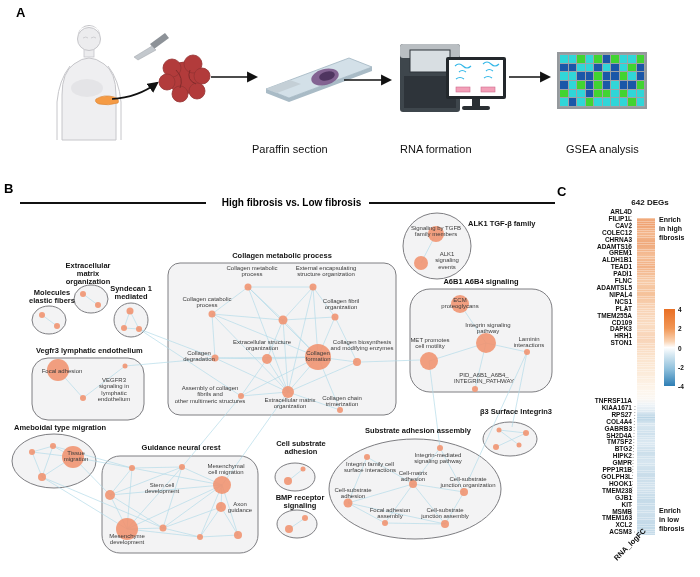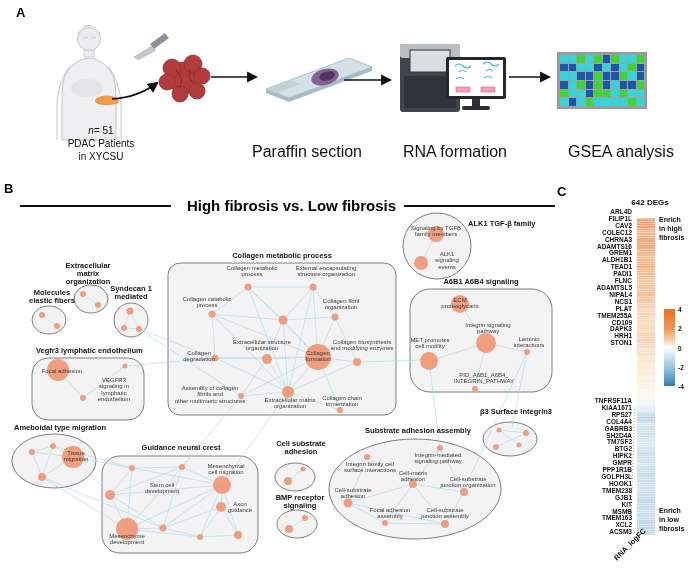--- a/index.html
+++ b/index.html
@@ -1,28 +1,28 @@
 <!DOCTYPE html>
 <html><head>
 <meta charset="utf-8">
 <style>
   html,body{margin:0;padding:0;background:#fff;}
   .canvas{position:relative;width:700px;height:577px;background:#fff;
           font-family:"Liberation Sans",sans-serif;overflow:hidden;}
   .panel-letter{position:absolute;font-weight:bold;font-size:13px;color:#000;}
   #letter-a{left:16px;top:5px;} #letter-b{left:4px;top:181px;} #letter-c{left:557px;top:184px;}
   #net{position:absolute;left:0;top:0;z-index:1;}
-  .caption{position:absolute;width:110px;text-align:center;font-size:16px;color:#111;z-index:2;}
+  .caption{position:absolute;width:110px;text-align:left;font-size:11px;color:#111;z-index:2;}
   #caption-paraffin{left:252px;top:143px;} #caption-rna{left:400px;top:143px;} #caption-gsea{left:566px;top:143px;}
   .patient-text{position:absolute;left:49px;top:124px;width:104px;text-align:center;
                 font-size:10px;line-height:13px;color:#111;z-index:2;}
   .patient-text .it{font-style:italic;}
   .b-title-row{position:absolute;left:20px;top:197px;width:535px;display:flex;align-items:center;gap:8px;z-index:2;}
   .b-line{flex:1;height:2px;background:#111;}
-  .b-title{font-weight:bold;font-size:15px;white-space:nowrap;color:#000;margin-left:8px;}
+  .b-title{font-weight:bold;font-size:10px;white-space:nowrap;color:#000;margin-left:8px;}
   .gsea-grid{position:absolute;left:557px;top:52px;width:90px;height:57px;background:#9EA2A6;
              border:2px solid #95999D;display:grid;grid-template-columns:repeat(10,1fr);
              grid-auto-rows:1fr;gap:1px;box-sizing:border-box;padding:1px;z-index:2;}
   .gsea-cell{width:100%;height:100%;}
   .deg-title{position:absolute;left:618px;top:198px;width:64px;text-align:center;
              font-size:8px;font-weight:bold;color:#111;z-index:2;}
   .genes{position:absolute;left:555px;width:77px;text-align:right;font-size:6.5px;font-weight:bold;
          color:#111;line-height:6.9px;z-index:2;}
   #genes-high{top:209px;} #genes-low{top:398px;}
   .heatmap{position:absolute;left:637px;top:218px;width:18px;height:317px;z-index:2;}
@@ -384,25 +384,20 @@
         <line x1="625" y1="299" x2="628" y2="346" class="dotted-line"></line>
         <line x1="635" y1="406" x2="631" y2="519" class="dotted-line"></line>
         <line x1="634" y1="532" x2="650" y2="534" class="dotted-line"></line>
       </g>
     </svg>
 
   <div class="panel-letter" id="letter-a">A</div>
   <div class="panel-letter" id="letter-b">B</div>
   <div class="panel-letter" id="letter-c">C</div>
 
-  <div class="patient-text">
-    <div><span class="it">n</span><span>= 51</span></div>
-    <div>PDAC Patients</div>
-    <div>in XYCSU</div>
-  </div>
   <div class="caption" id="caption-paraffin">Paraffin section</div>
   <div class="caption" id="caption-rna">RNA formation</div>
   <div class="caption" id="caption-gsea">GSEA analysis</div>
   <div class="gsea-grid">
       <div class="gsea-cell" style="background: rgb(48, 214, 216);"></div>
       <div class="gsea-cell" style="background: rgb(48, 214, 216);"></div>
       <div class="gsea-cell" style="background: rgb(65, 212, 49);"></div>
       <div class="gsea-cell" style="background: rgb(48, 214, 216);"></div>
       <div class="gsea-cell" style="background: rgb(65, 212, 49);"></div>
       <div class="gsea-cell" style="background: rgb(27, 87, 168);"></div>

